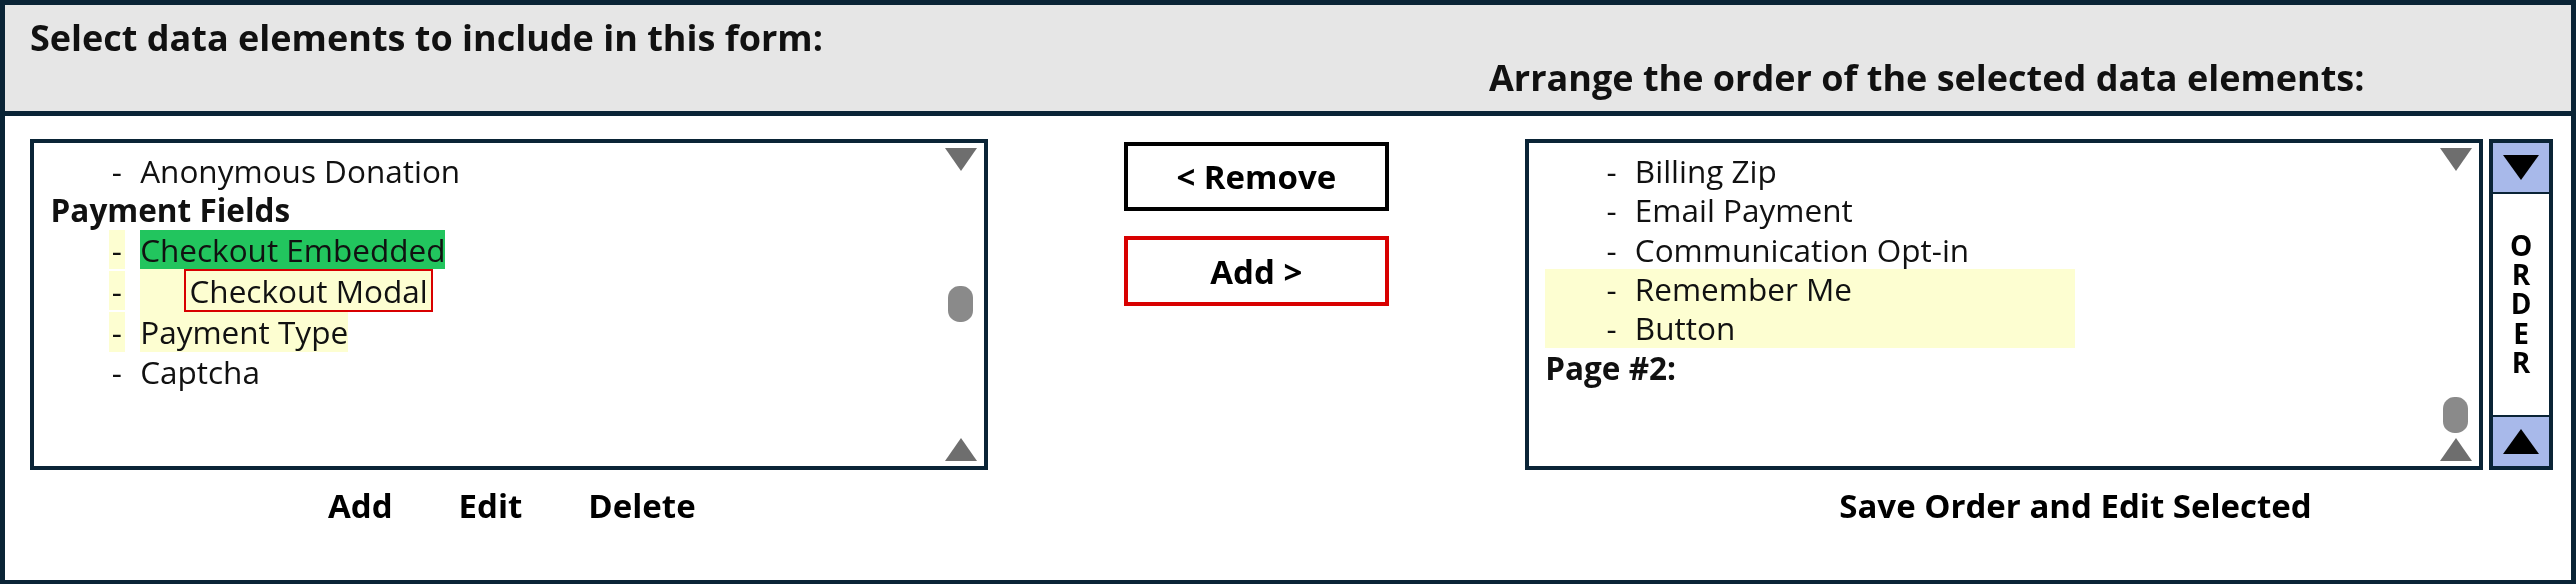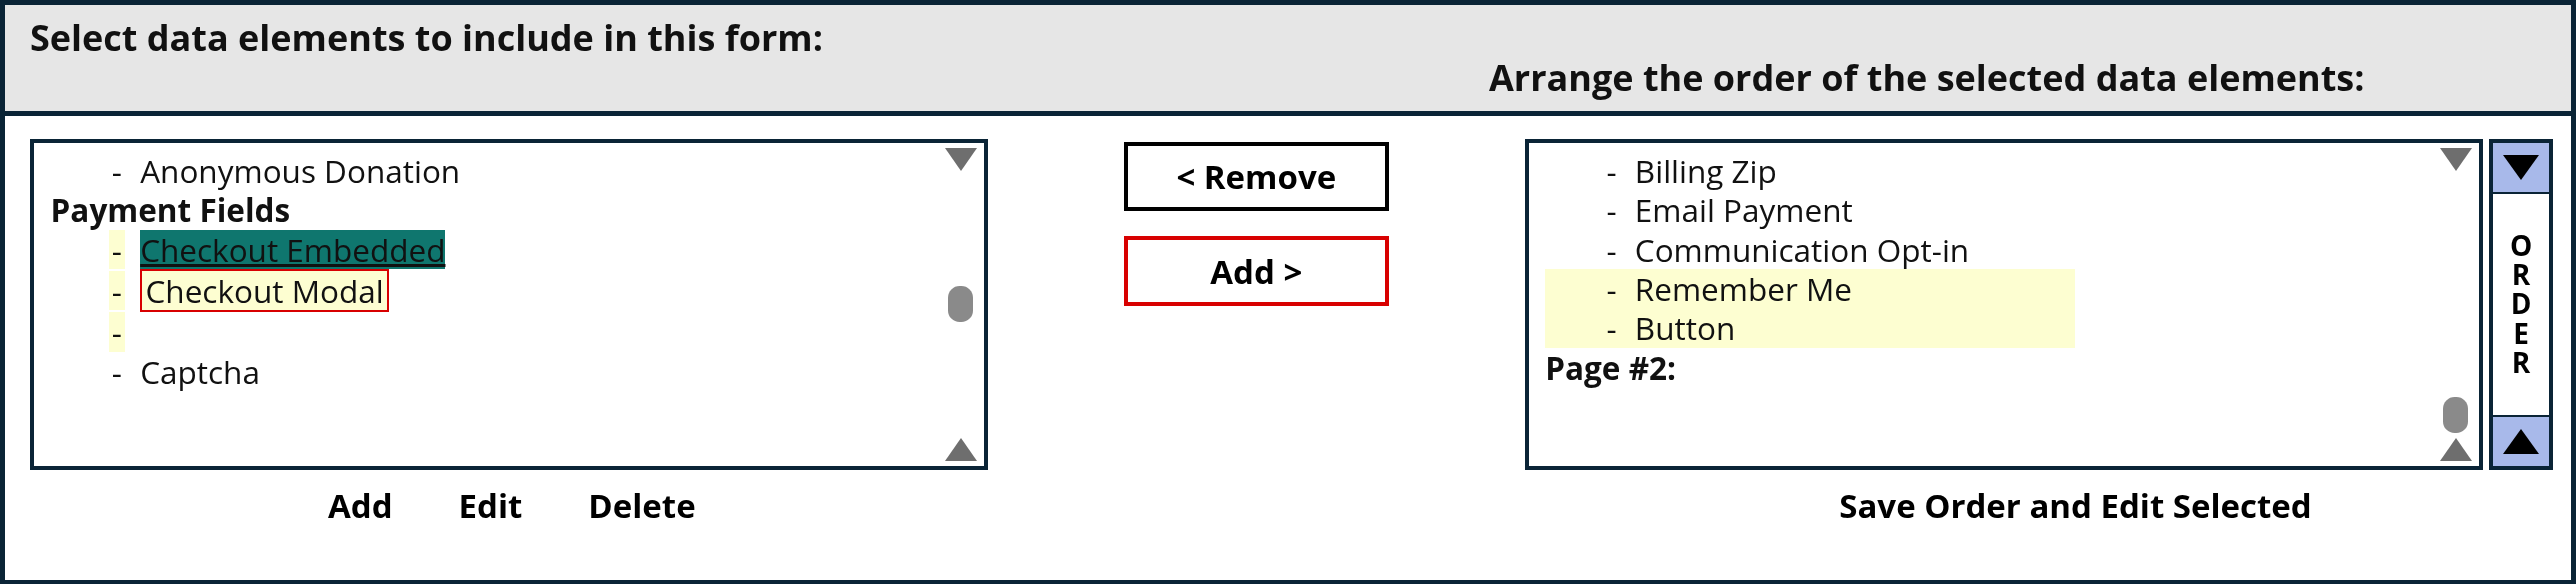--- a/index.html
+++ b/index.html
@@ -69,20 +69,21 @@
   .list-item .label { white-space: nowrap; }
   .list-group {
     font-weight: 700;
     padding-left: 0;
   }
   .hl-row { background: #fdfed1; }
   .sel-box {
     border: 2.5px solid #d80000;
     padding: 0 3.3px;
     display: inline-block;
+    margin-left: 44px;
   }
   .scroll-col {
     width: 46px;
     display: flex;
     flex-direction: column;
     justify-content: space-between;
     align-items: center;
     padding: 5px 3.3px;
   }
   .tri-up, .tri-down {
@@ -197,28 +198,29 @@
 
       <div class="listbox left">
         <div class="list-content" id="left-list">
             <div class="list-item">
               <span class="dash">-</span>
               <span class="label">Anonymous Donation</span>
             </div>
             <div class="list-group">Payment Fields</div>
             <div class="list-item">
               <span class="dash" style="background: rgb(253, 254, 209);">-</span>
-              <span class="label" style="background: #0f766e; text-decoration: underline;">Checkout Embedded</span>
+              <span class="label" style="background: #22c55e;">Checkout Embedded</span>
             </div>
             <div class="list-item">
               <span class="dash" style="background: rgb(253, 254, 209);">-</span>
               <span class="label" style="background: rgb(253, 254, 209);"><span class="sel-box">Checkout Modal</span></span>
             </div>
             <div class="list-item">
               <span class="dash" style="background: rgb(253, 254, 209);">-</span>
+              <span class="label" style="background: rgb(253, 254, 209);">Payment Type</span>
             </div>
             <div class="list-item">
               <span class="dash">-</span>
               <span class="label">Captcha</span>
             </div>
           </div>
         <div class="scroll-col">
           <div class="tri-down"></div>
           <div class="track" id="left-track" style="--thumb-pos: center;">
             <div class="thumb"></div>

